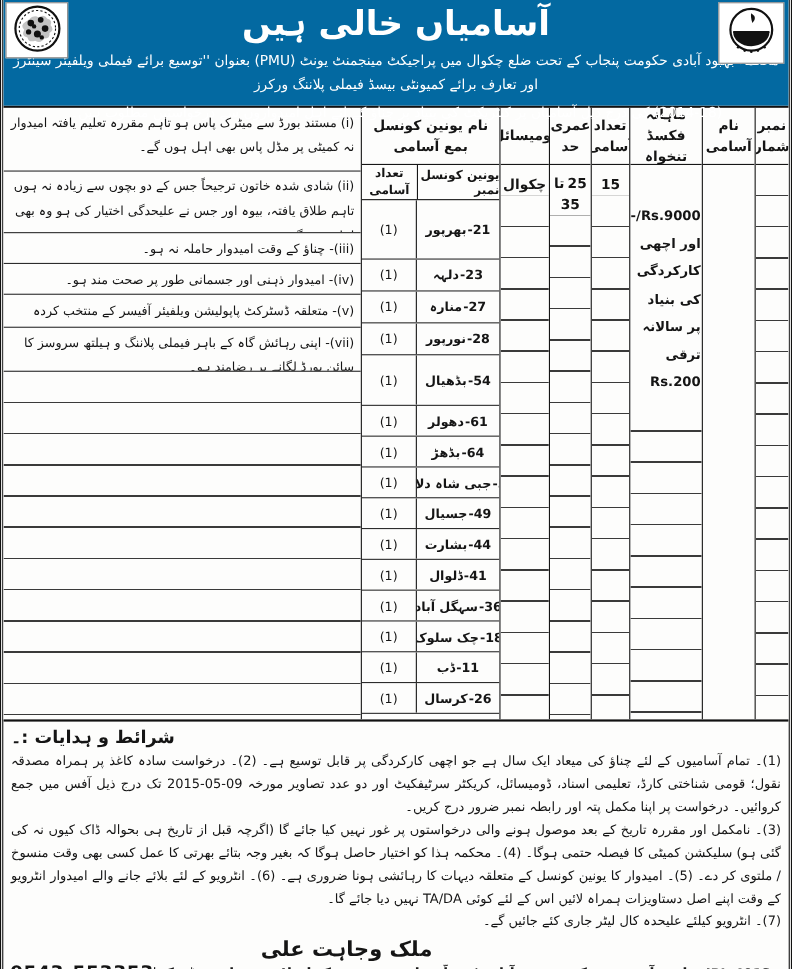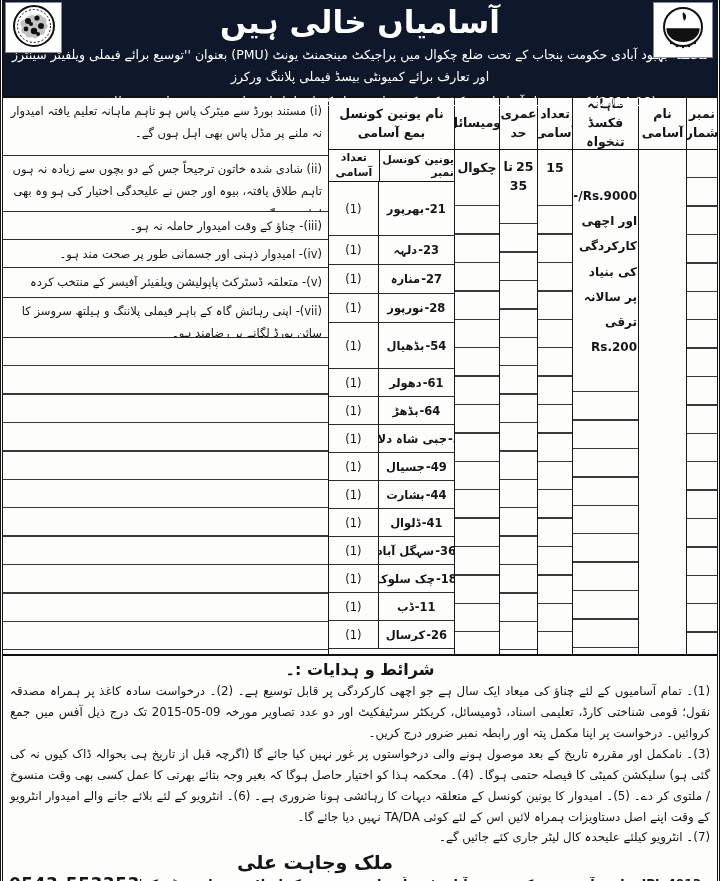--- a/index.html
+++ b/index.html
@@ -2,21 +2,21 @@
 <html lang="ur" dir="rtl"><head>
 <meta charset="utf-8">
 <style>
   * { box-sizing: border-box; margin: 0; padding: 0; }
   html, body { width: 720px; height: 881px; background: #ffffff; overflow: hidden; }
   body { font-family: "DejaVu Sans", sans-serif; color: #151515; }
   .ad { position: absolute; inset: 0; width: 720px; height: 881px; background: #fdfdfc;
         border-left: 3px double #111; border-right: 3px double #111; overflow: hidden; }
 
   
-  .masthead { position: relative; height: 96px; background: #0f172a; color: #fff; }
+  .masthead { position: relative; height: 96px; background: #0369a1; color: #fff; }
   .logo-box { position: absolute; top: 2px; background: #fff; border: 1px solid #888;
               display: flex; align-items: center; justify-content: center; }
   .logo-box.lft { left: 2px; width: 57px; height: 51px; }
   .logo-box.rgt { right: 4px; width: 60px; height: 56px; }
   .ad-title { text-align: center; font-size: 31px; font-weight: bold; line-height: 42px;
               padding: 1px 120px 0 120px; white-space: nowrap; overflow: hidden; }
   .ad-intro { font-size: 12.5px; line-height: 1.78; text-align: center; padding: 1px 4px; font-weight: 500; }
 
   
   .jobtable { display: flex; flex-direction: row; height: 560px; border-top: 2px solid #111;
@@ -55,21 +55,21 @@
   .uc-cell-count { flex: 1; display: flex; align-items: center; justify-content: center; font-size: 11.5px; }
   .uc-fill { flex: 1; }
   .elig-item { border-bottom: 1.3px solid #2c2c2c; font-size: 11.5px; font-weight: 500; line-height: 1.95;
                padding: 2px 6px 0 4px; text-align: right; overflow: hidden; direction: rtl; }
   .e1 { height: 58px; } .e2 { height: 56px; } .e3 { height: 28px; line-height: 2.1; }
   .e4 { height: 28px; line-height: 2.1; } .e5 { height: 30px; line-height: 2.2; }
   .e6 { height: 56px; } .e7 { height: 40px; }
 
   
   .terms { padding: 3px 7px 0 7px; direction: rtl; }
-  .terms-head { font-size: 16px; font-weight: bold; text-align: center; line-height: 1.35; }
+  .terms-head { font-size: 16px; font-weight: bold; text-align: left; line-height: 1.35; }
   .terms p { font-size: 11.8px; line-height: 1.78; text-align: justify; font-weight: 500; }
   .terms p.short { text-align: right; }
 
   
   .sig-name { text-align: center; font-size: 19px; font-weight: bold; margin: 3px 90px 1px 0; direction: rtl; }
   .office-row { display: flex; direction: ltr; align-items: center; padding: 0 6px 0 6px; }
   .phone { font-size: 17px; font-weight: bold; letter-spacing: 0.5px; direction: ltr; }
   .office-addr { flex: 1; direction: rtl; text-align: right; font-size: 13px; font-weight: bold;
                  padding: 0 4px; white-space: nowrap; overflow: hidden; }
   .ipl { font-size: 12px; font-weight: bold; direction: ltr; padding: 0 10px 0 0; }
@@ -281,21 +281,21 @@
         <div class="uc-cell-name">
             <span>26-</span>
             <span>کرسال</span>
           </div>
         <div class="uc-cell-count">(1)</div>
       </div>
       <div class="uc-fill"></div>
     </div>
 
     <div class="col col-elig">
-      <div class="elig-item e1">(i) مستند بورڈ سے میٹرک پاس ہو تاہم ماہانہ تعلیم یافتہ امیدوار نہ ملنے پر مڈل پاس بھی اہل ہوں گے۔</div>
+      <div class="elig-item e1">(i) مستند بورڈ سے میٹرک پاس ہو تاہم مقررہ تعلیم یافتہ امیدوار نہ کمیٹی پر مڈل پاس بھی اہل ہوں گے۔</div>
       <div class="elig-item e2">(ii) شادی شدہ خاتون ترجیحاً جس کے دو بچوں سے زیادہ نہ ہوں تاہم طلاق یافتہ، بیوہ اور جس نے علیحدگی اختیار کی ہو وہ بھی اہل ہوں گے۔</div>
       <div class="elig-item e3">(iii)- چناؤ کے وقت امیدوار حاملہ نہ ہو۔</div>
       <div class="elig-item e4">(iv)- امیدوار ذہنی اور جسمانی طور پر صحت مند ہو۔</div>
       <div class="elig-item e5">(v)- متعلقہ ڈسٹرکٹ پاپولیشن ویلفیئر آفیسر کے منتخب کردہ مقام پر ٹریننگ کرنے پر رضامند ہو۔</div>
       <div class="elig-item e7">(vii)- اپنی رہائش گاہ کے باہر فیملی پلاننگ و ہیلتھ سروسز کا سائن بورڈ لگانے پر رضامند ہو۔</div>
       <div class="fill-lines"></div>
     </div>
 
   </div>
 

